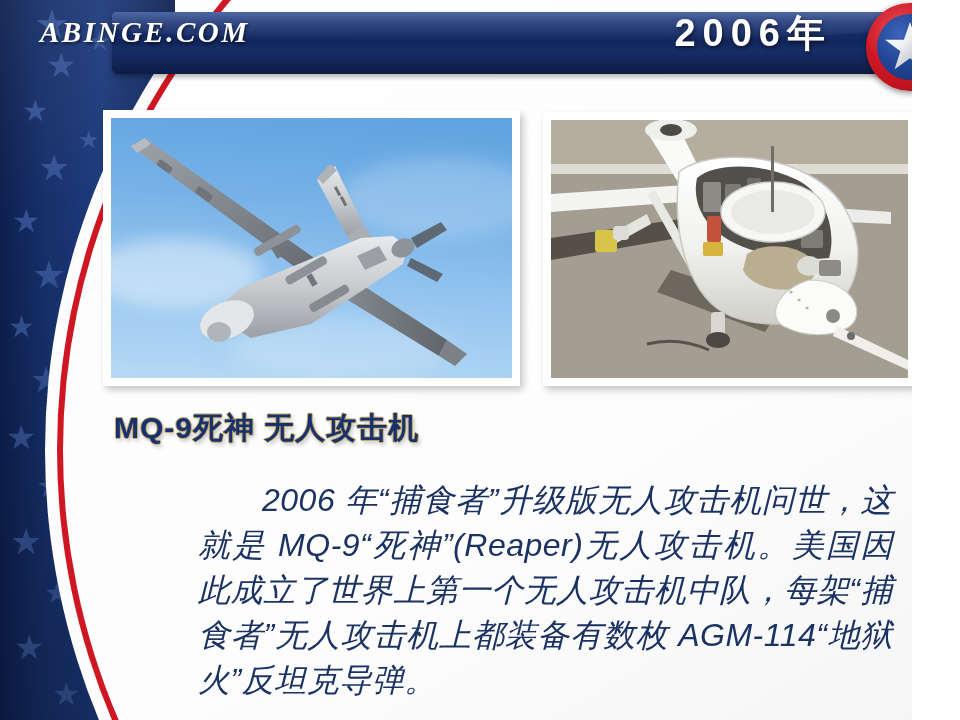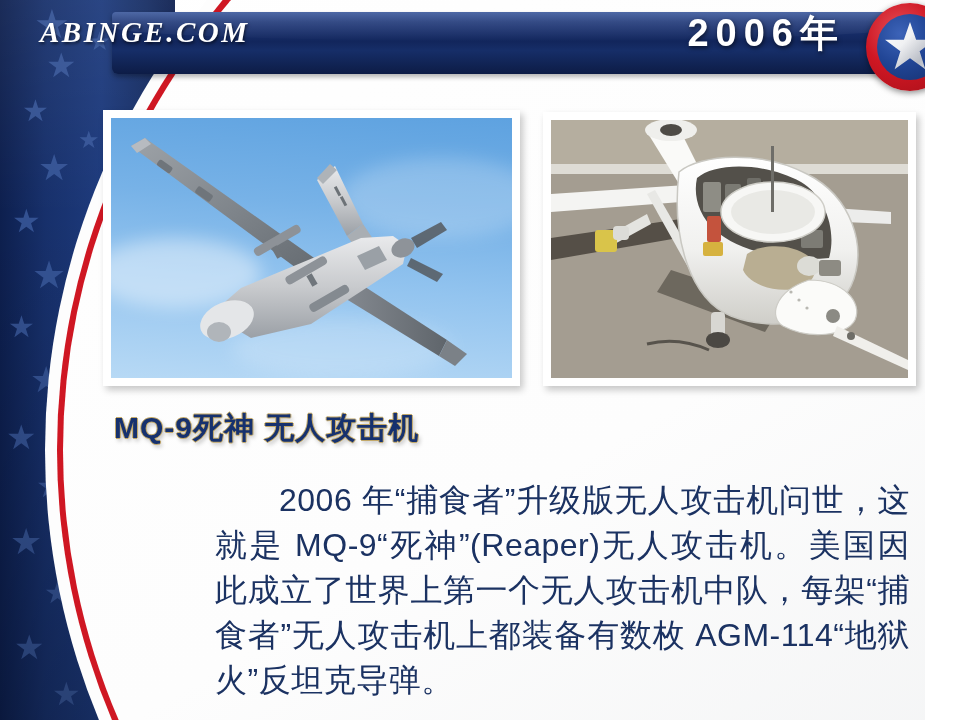--- a/index.html
+++ b/index.html
@@ -5,21 +5,20 @@
 <style>
   html,body{margin:0;padding:0;}
   body{
     width:960px;height:720px;overflow:hidden;
     font-family:"Liberation Sans","DejaVu Sans",sans-serif;
     background:#ffffff;
   }
   #slide{
     position:relative;width:912px;height:720px;overflow:hidden;
     background:linear-gradient(150deg,#ffffff 0%,#fdfdfd 42%,#f2f2f3 72%,#e3e4e6 100%);
-    padding-left:13px;
   }
 
   
   .wm-star{
     position:absolute;color:#dcdee2;opacity:.85;line-height:1;
     font-family:"DejaVu Sans",sans-serif;user-select:none;pointer-events:none;
   }
   .wm1{right:-10px;top:520px;font-size:210px;color:#d9dbdf;}
   .wm2{right:120px;top:610px;font-size:150px;color:#e0e2e6;}
   .wm3{right:250px;top:660px;font-size:120px;color:#e4e6ea;}
@@ -137,25 +136,26 @@
     font-family:"Liberation Sans","DejaVu Sans",sans-serif;
     font-weight:700;font-size:30px;letter-spacing:1px;
     color:#16316e;white-space:nowrap;
     text-shadow:
       1px 0 0 #c3a96a, -1px 0 0 #c3a96a, 0 1px 0 #c3a96a, 0 -1px 0 #c3a96a,
       2px 3px 4px rgba(0,0,0,.25);
   }
 
   
   .body-text{
-    position:absolute;left:215px;top:478px;width:695px;z-index:6;
+    position:absolute;left:198px;top:478px;width:695px;z-index:6;
     font-family:"Liberation Sans","DejaVu Sans",sans-serif;
     font-size:32px;line-height:45px;color:#1b3262;
     text-align:justify;text-indent:2em;
     letter-spacing:.5px;
+    font-style:italic;
   }
 </style>
 </head>
 <body>
 
 <div id="slide">
 
   <span class="wm-star wm1">★</span>
   <span class="wm-star wm4">★</span>
   <span class="wm-star wm2">★</span>

